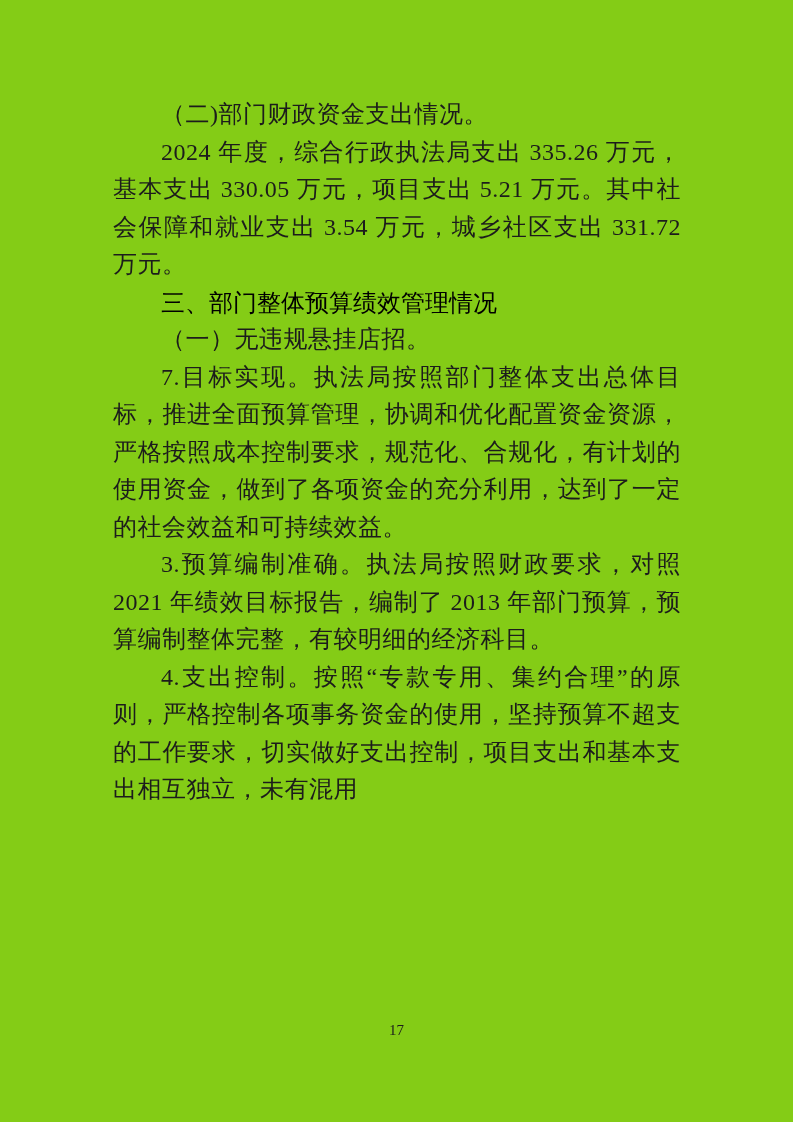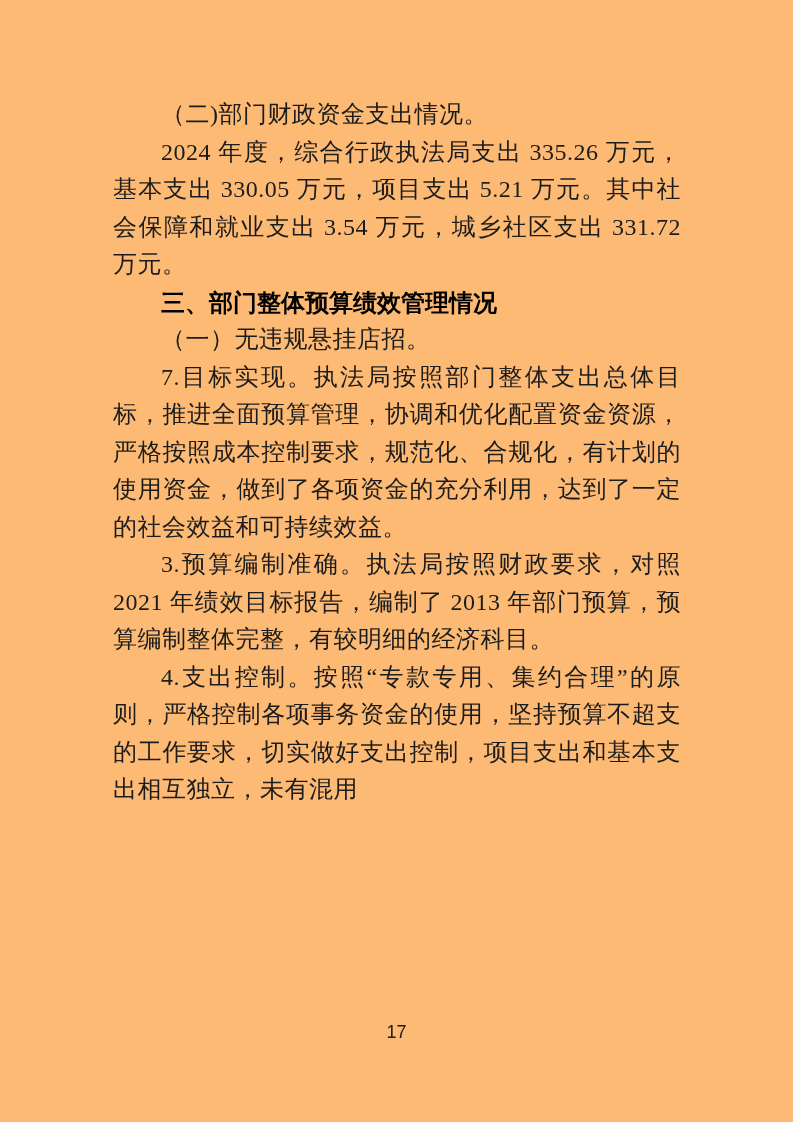--- a/index.html
+++ b/index.html
@@ -4,21 +4,21 @@
 <style>
   html, body {
     margin: 0;
     padding: 0;
     background: #ffffff;
   }
   .page {
     position: relative;
     width: 793px;
     height: 1122px;
-    background: #fdba74;
+    background: #84cc16;
     color: #1c1c1c;
     font-family: "Liberation Serif", "DejaVu Serif", serif;
     overflow: hidden;
     box-sizing: border-box;
   }
   .content {
     position: absolute;
     left: 113px;
     top: 96px;
     width: 568px;
@@ -32,34 +32,34 @@
     text-align: justify;
     text-justify: inter-character;
   }
   .para:last-of-type {
     text-align: justify;
   }
   .heading {
     margin: 0;
     font-size: 24px;
     line-height: 37.5px;
-    font-weight: bold;
+    font-weight: normal;
     color: #000000;
     text-indent: 2em;
     font-family: "Liberation Sans", "DejaVu Sans", sans-serif;
   }
   .page-number {
     position: absolute;
     top: 1022px;
     left: 0;
     width: 100%;
     text-align: center;
-    font-size: 18px;
+    font-size: 15px;
     color: #1c1c1c;
-    font-family: Liberation Sans, sans-serif;
+    font-family: Liberation Serif, serif;
   }
 </style>
 </head>
 <body>
 
 <div class="page">
   <div class="content">
     <p class="para">（二)部门财政资金支出情况。</p>
     <p class="para">2024 年度，综合行政执法局支出 335.26 万元，基本支出 330.05 万元，项目支出 5.21 万元。其中社会保障和就业支出 3.54 万元，城乡社区支出 331.72 万元。</p>
     <h3 class="heading">三、部门整体预算绩效管理情况</h3>

